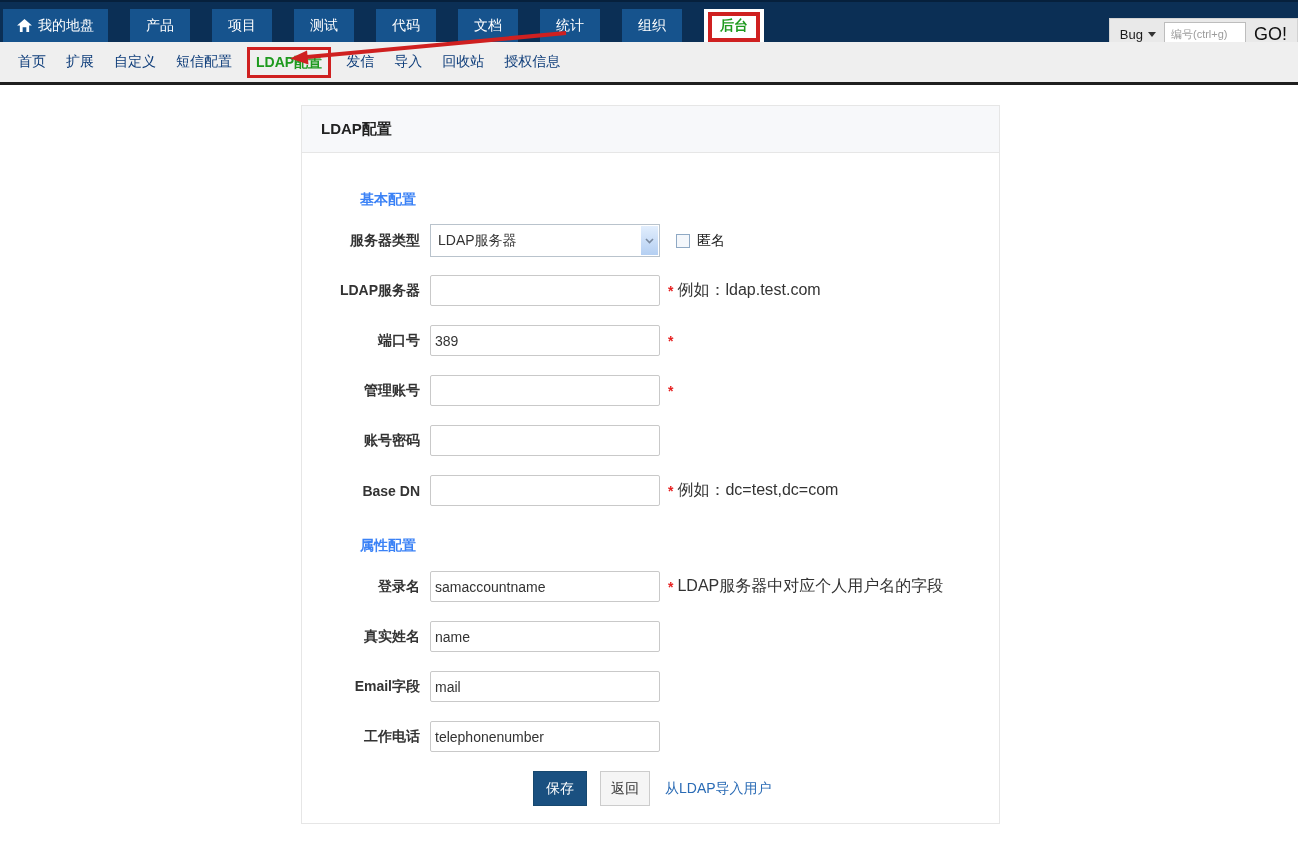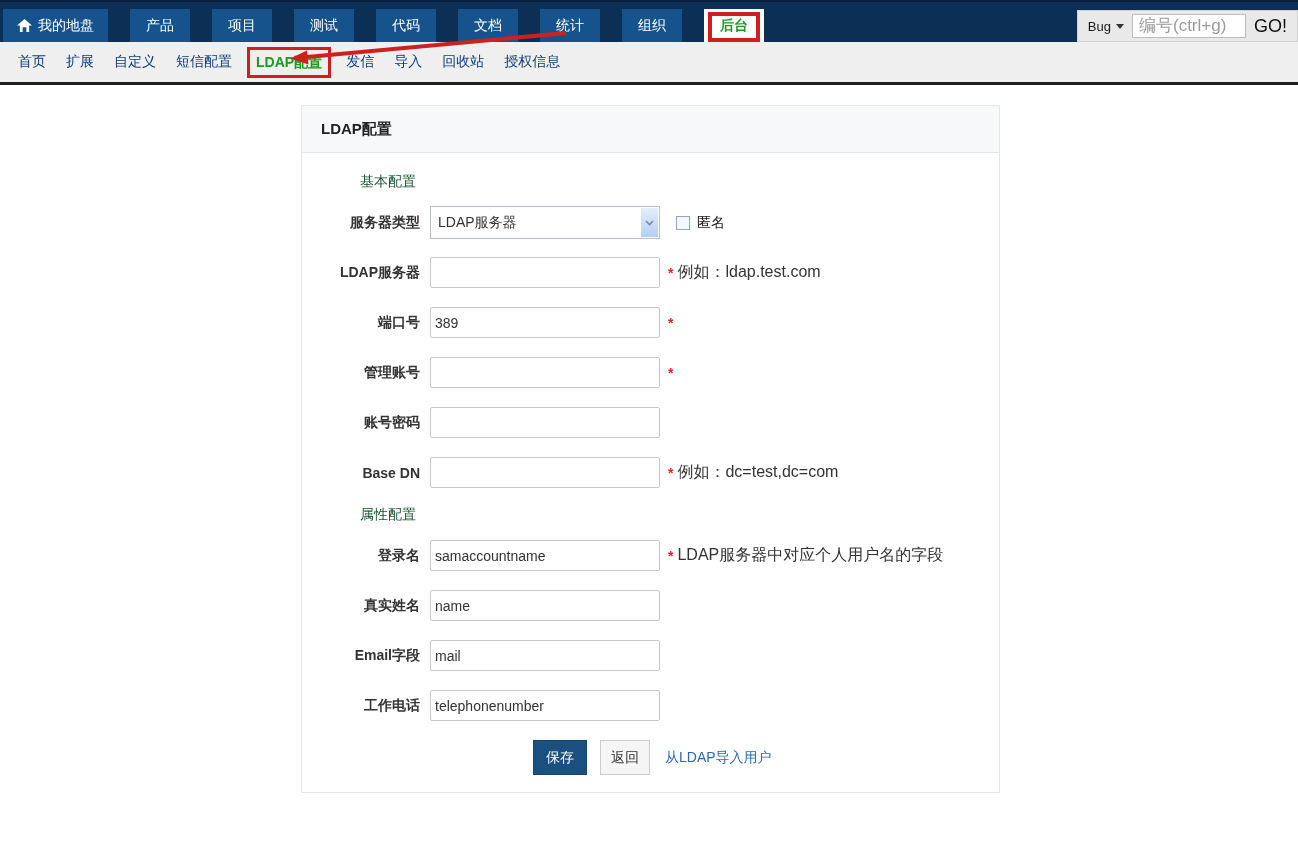--- a/index.html
+++ b/index.html
@@ -18,26 +18,26 @@
   .nav-item.first { margin-left: 3px; padding: 0 14px; }
   .home-ico { width: 15px; height: 13px; margin-right: 6px; display: inline-block; }
   .nav-item.backend {
     background: #fff; color: #1e9a1e; font-weight: bold; position: relative; padding: 0 16px;
   }
   .ann-box-backend {
     position: absolute; left: 4px; right: 4px; top: 3px; bottom: 0px;
     border: 4px solid #cf2020; pointer-events: none;
   }
   .search-group {
-    position: absolute; right: 0; top: 8px; height: 32px; background: #e9e9e9;
+    position: absolute; right: 0; top: 16px; height: 32px; background: #e9e9e9;
     border: 1px solid #d2d2d2; display: flex; align-items: center; padding: 0 2px;
   }
   .bug-btn { padding: 0 8px; font-size: 13px; color: #1a1a1a; display: flex; align-items: center; gap: 5px; cursor: pointer; }
   .caret-down { width: 0; height: 0; border-left: 4px solid transparent; border-right: 4px solid transparent; border-top: 5px solid #333; }
-  .id-input { width: 114px; height: 24px; border: 1px solid #bdbdbd; padding: 0 6px; font-size: 17px; color: #333; }
+  .id-input { width: 82px; height: 24px; border: 1px solid #bdbdbd; padding: 0 6px; font-size: 11px; color: #333; }
   .id-input::placeholder { color: #9b9b9b; }
   .go-btn { padding: 0 8px; font-size: 18px; color: #111; background: transparent; border: none; cursor: pointer; }
 
   
   .subnav {
     height: 43px; background: #efefef; border-bottom: 3px solid #1f1f1f;
     display: flex; align-items: center; padding-left: 8px; position: relative;
   }
   .subnav-item { margin: 0 10px; font-size: 14px; color: #0e3d7a; cursor: pointer; white-space: nowrap; }
   .ldap-box { border: 3px solid #cf2020; padding: 3px 6px; margin: 0 5px; background: #efefef; }
@@ -47,21 +47,21 @@
   .ann-arrow { position: absolute; left: 285px; top: 28px; width: 298px; height: 42px; z-index: 60; pointer-events: none; }
 
   
   .panel { margin: 20px 0 0 301px; width: 699px; border: 1px solid #e6e6e6; background: #fff; }
   .panel-head {
     height: 47px; background: #f7f8fa; border-bottom: 1px solid #e6e6e6;
     display: flex; align-items: center; padding-left: 19px;
     font-weight: bold; font-size: 15px; color: #222;
   }
   .panel-body { padding: 8px 0 17px 0; }
-  .section-title { color: #14532d; font-weight: normal; font-size: 14px; margin: 12px 0 15px 58px; }
+  .section-title { color: #3b82f6; font-weight: bold; font-size: 14px; margin: 30px 0 15px 58px; }
 
   .row { display: flex; align-items: center; margin-bottom: 17px; min-height: 33px; }
   .lbl { width: 128px; text-align: right; font-weight: bold; font-size: 14px; color: #333; padding-right: 10px; flex: none; }
   .txt {
     width: 230px; height: 31px; border: 1px solid #c9c9c9; border-radius: 2px;
     padding: 0 4px; font-size: 14px; color: #333; background: #fff;
   }
   .selectbox {
     width: 230px; height: 33px; border: 1px solid #b9c3cc; background: #fff;
     display: flex; align-items: center; cursor: pointer;

